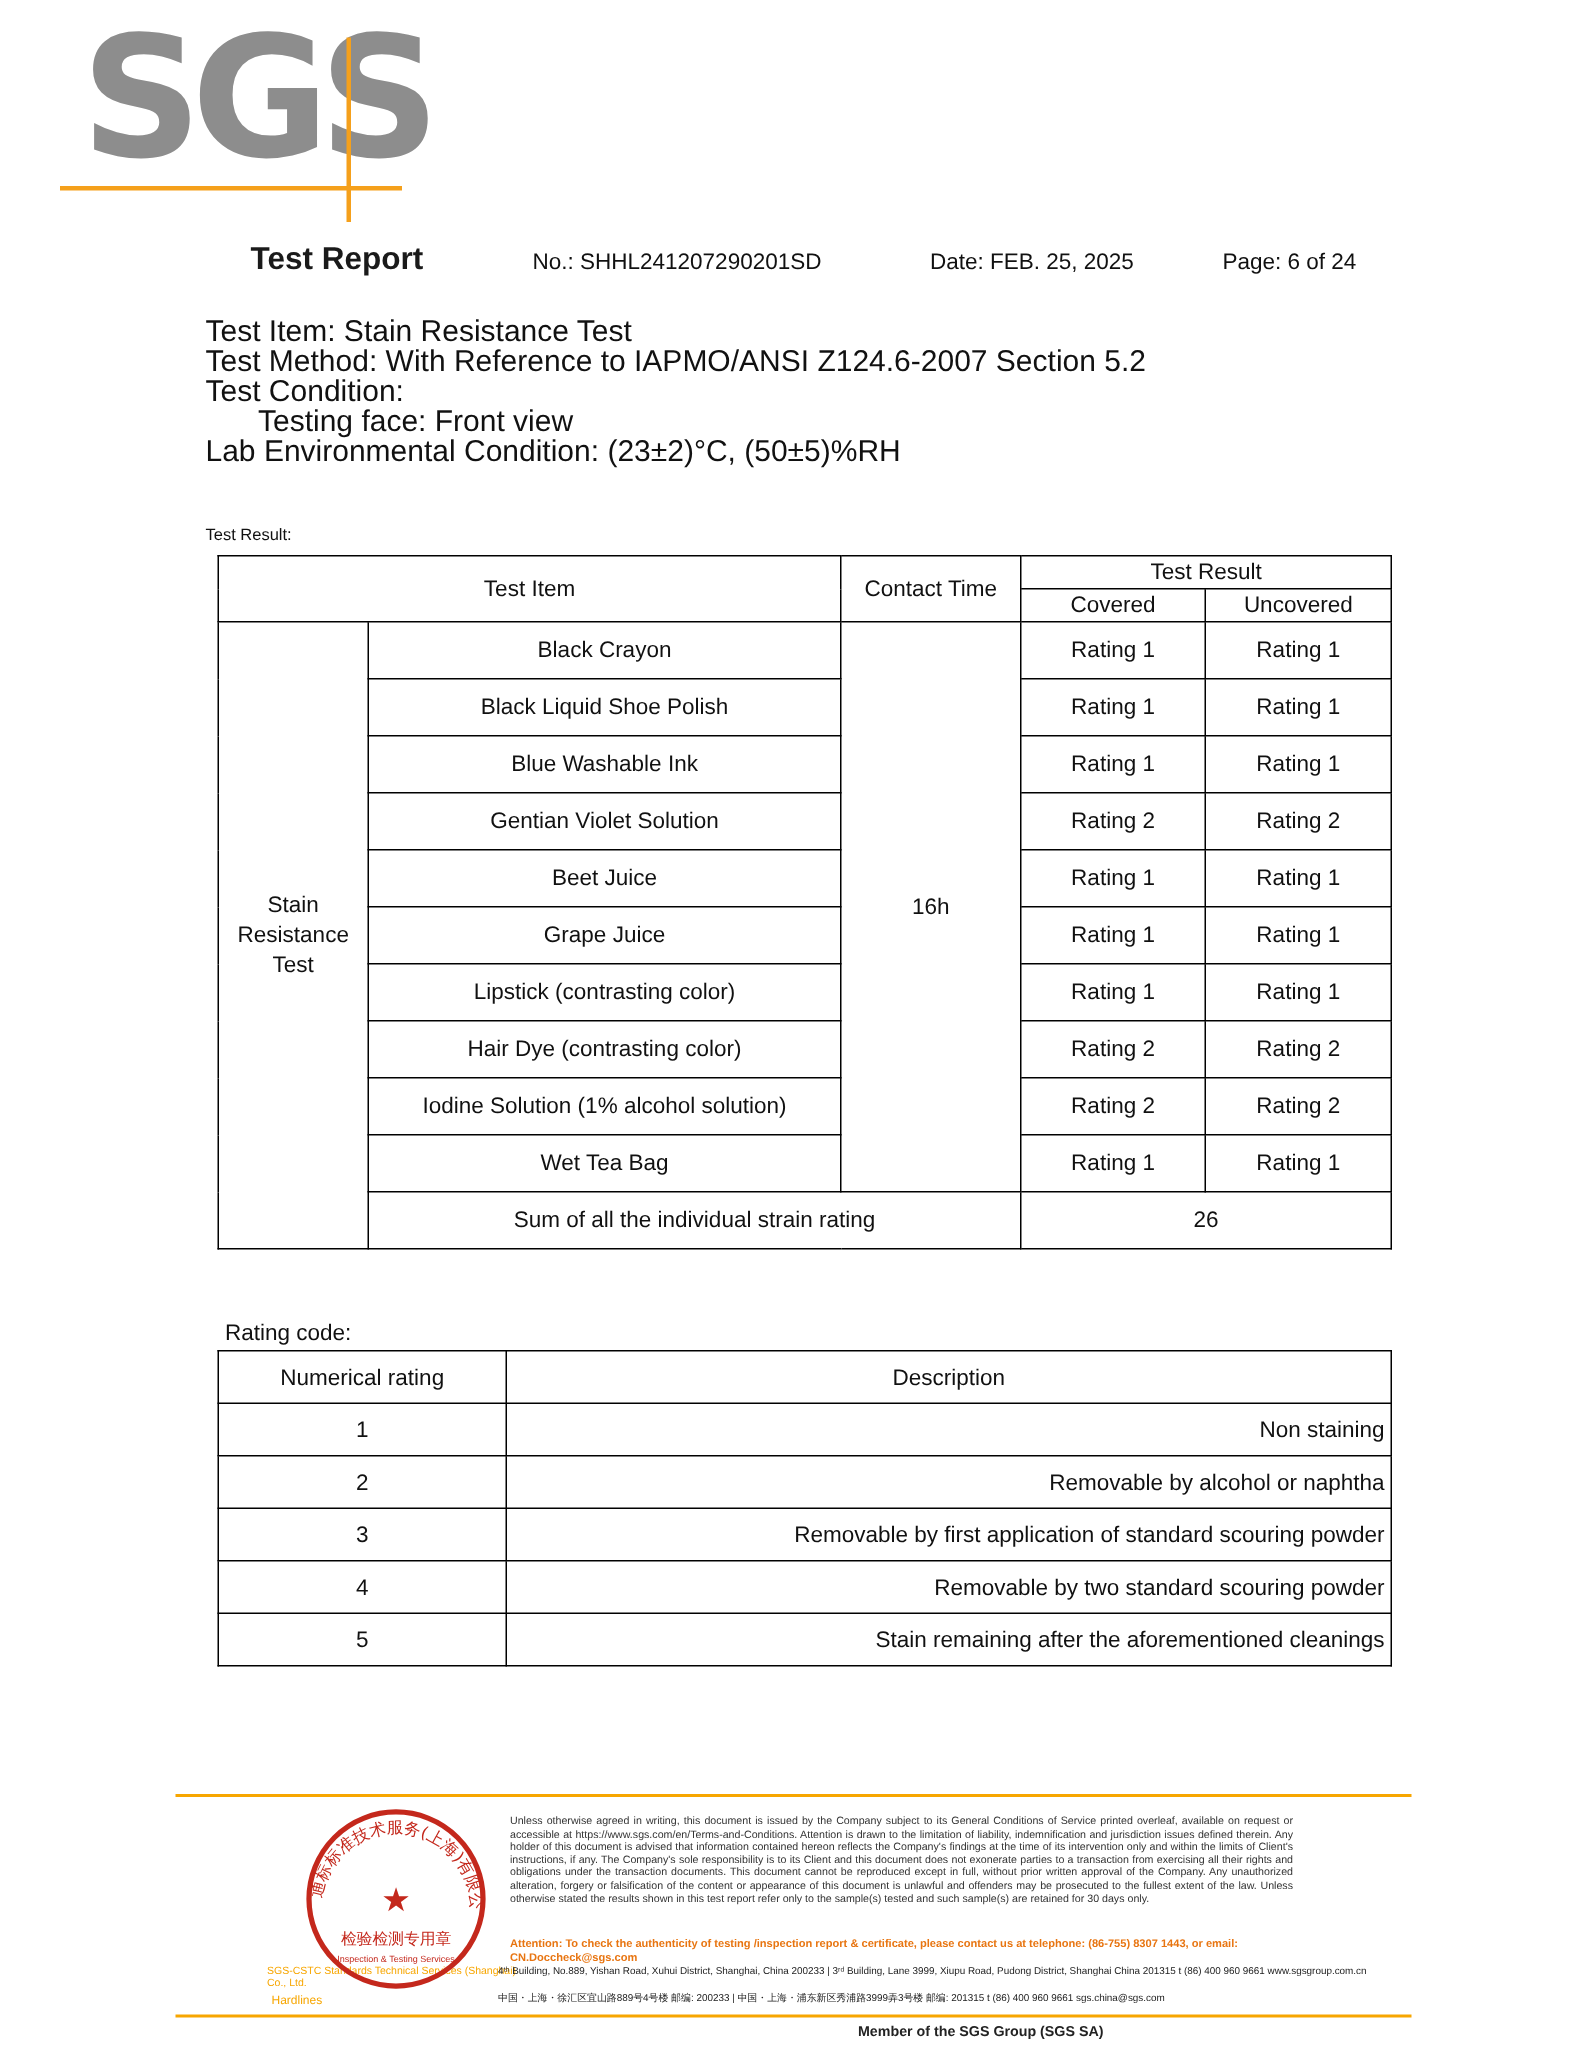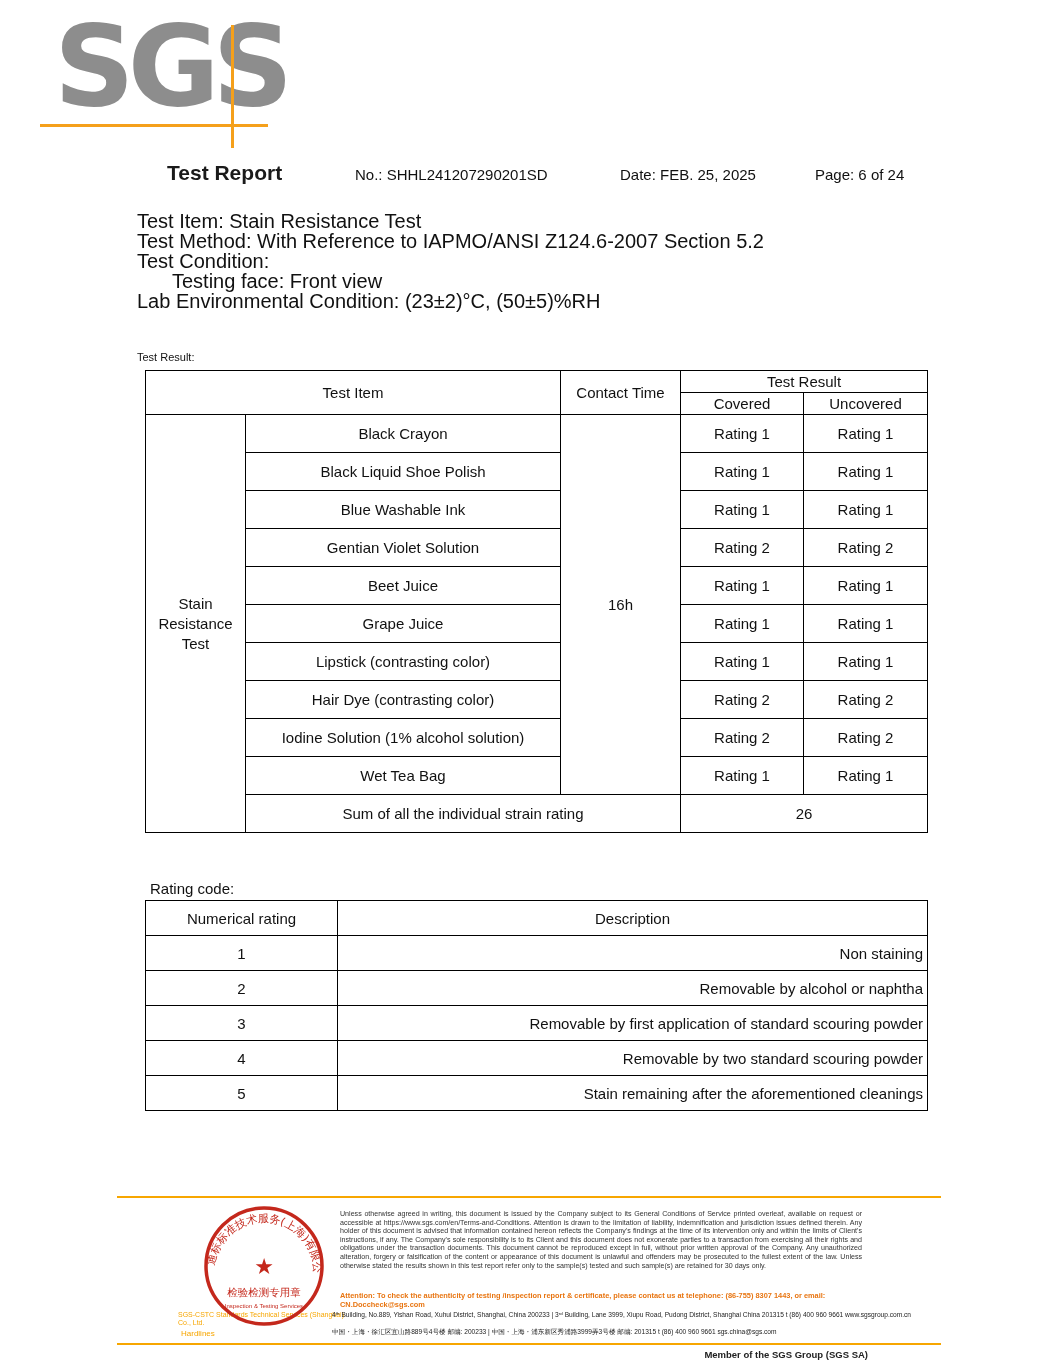--- a/index.html
+++ b/index.html
@@ -50,21 +50,21 @@
 
   .company-name { position:absolute; left:178px; top:1311px; width:170px; font-size:7px; color:#f7a600; line-height:8px; }
   .department   { position:absolute; left:181px; top:1329px; font-size:8px; color:#f7a600; }
 
   .disclaimer { position:absolute; left:340px; top:1210px; width:522px; font-size:7.1px; line-height:8.6px;
                 text-align:justify; color:#333; }
   .attention  { position:absolute; left:340px; top:1291px; width:522px; font-size:7.4px; line-height:9px;
                 color:#e87511; font-weight:700; }
   .addr1 { position:absolute; left:332px; top:1311px; width:540px; font-size:6.6px; color:#222; white-space:nowrap; }
   .addr2 { position:absolute; left:332px; top:1328px; width:540px; font-size:6.6px; color:#222; white-space:nowrap; }
-  .member { position:absolute; left:560px; top:1349px; width:308px; text-align:right; font-size:9.5px;
+  .member { position:absolute; left:572px; top:1349px; width:308px; text-align:left; font-size:9.5px;
             font-weight:700; color:#222; }
 </style>
 </head>
 <body>
 
 <div class="page">
 
   <div class="logo-text">SGS</div>
   <div class="logo-vline"></div>
   <div class="logo-hline"></div>

